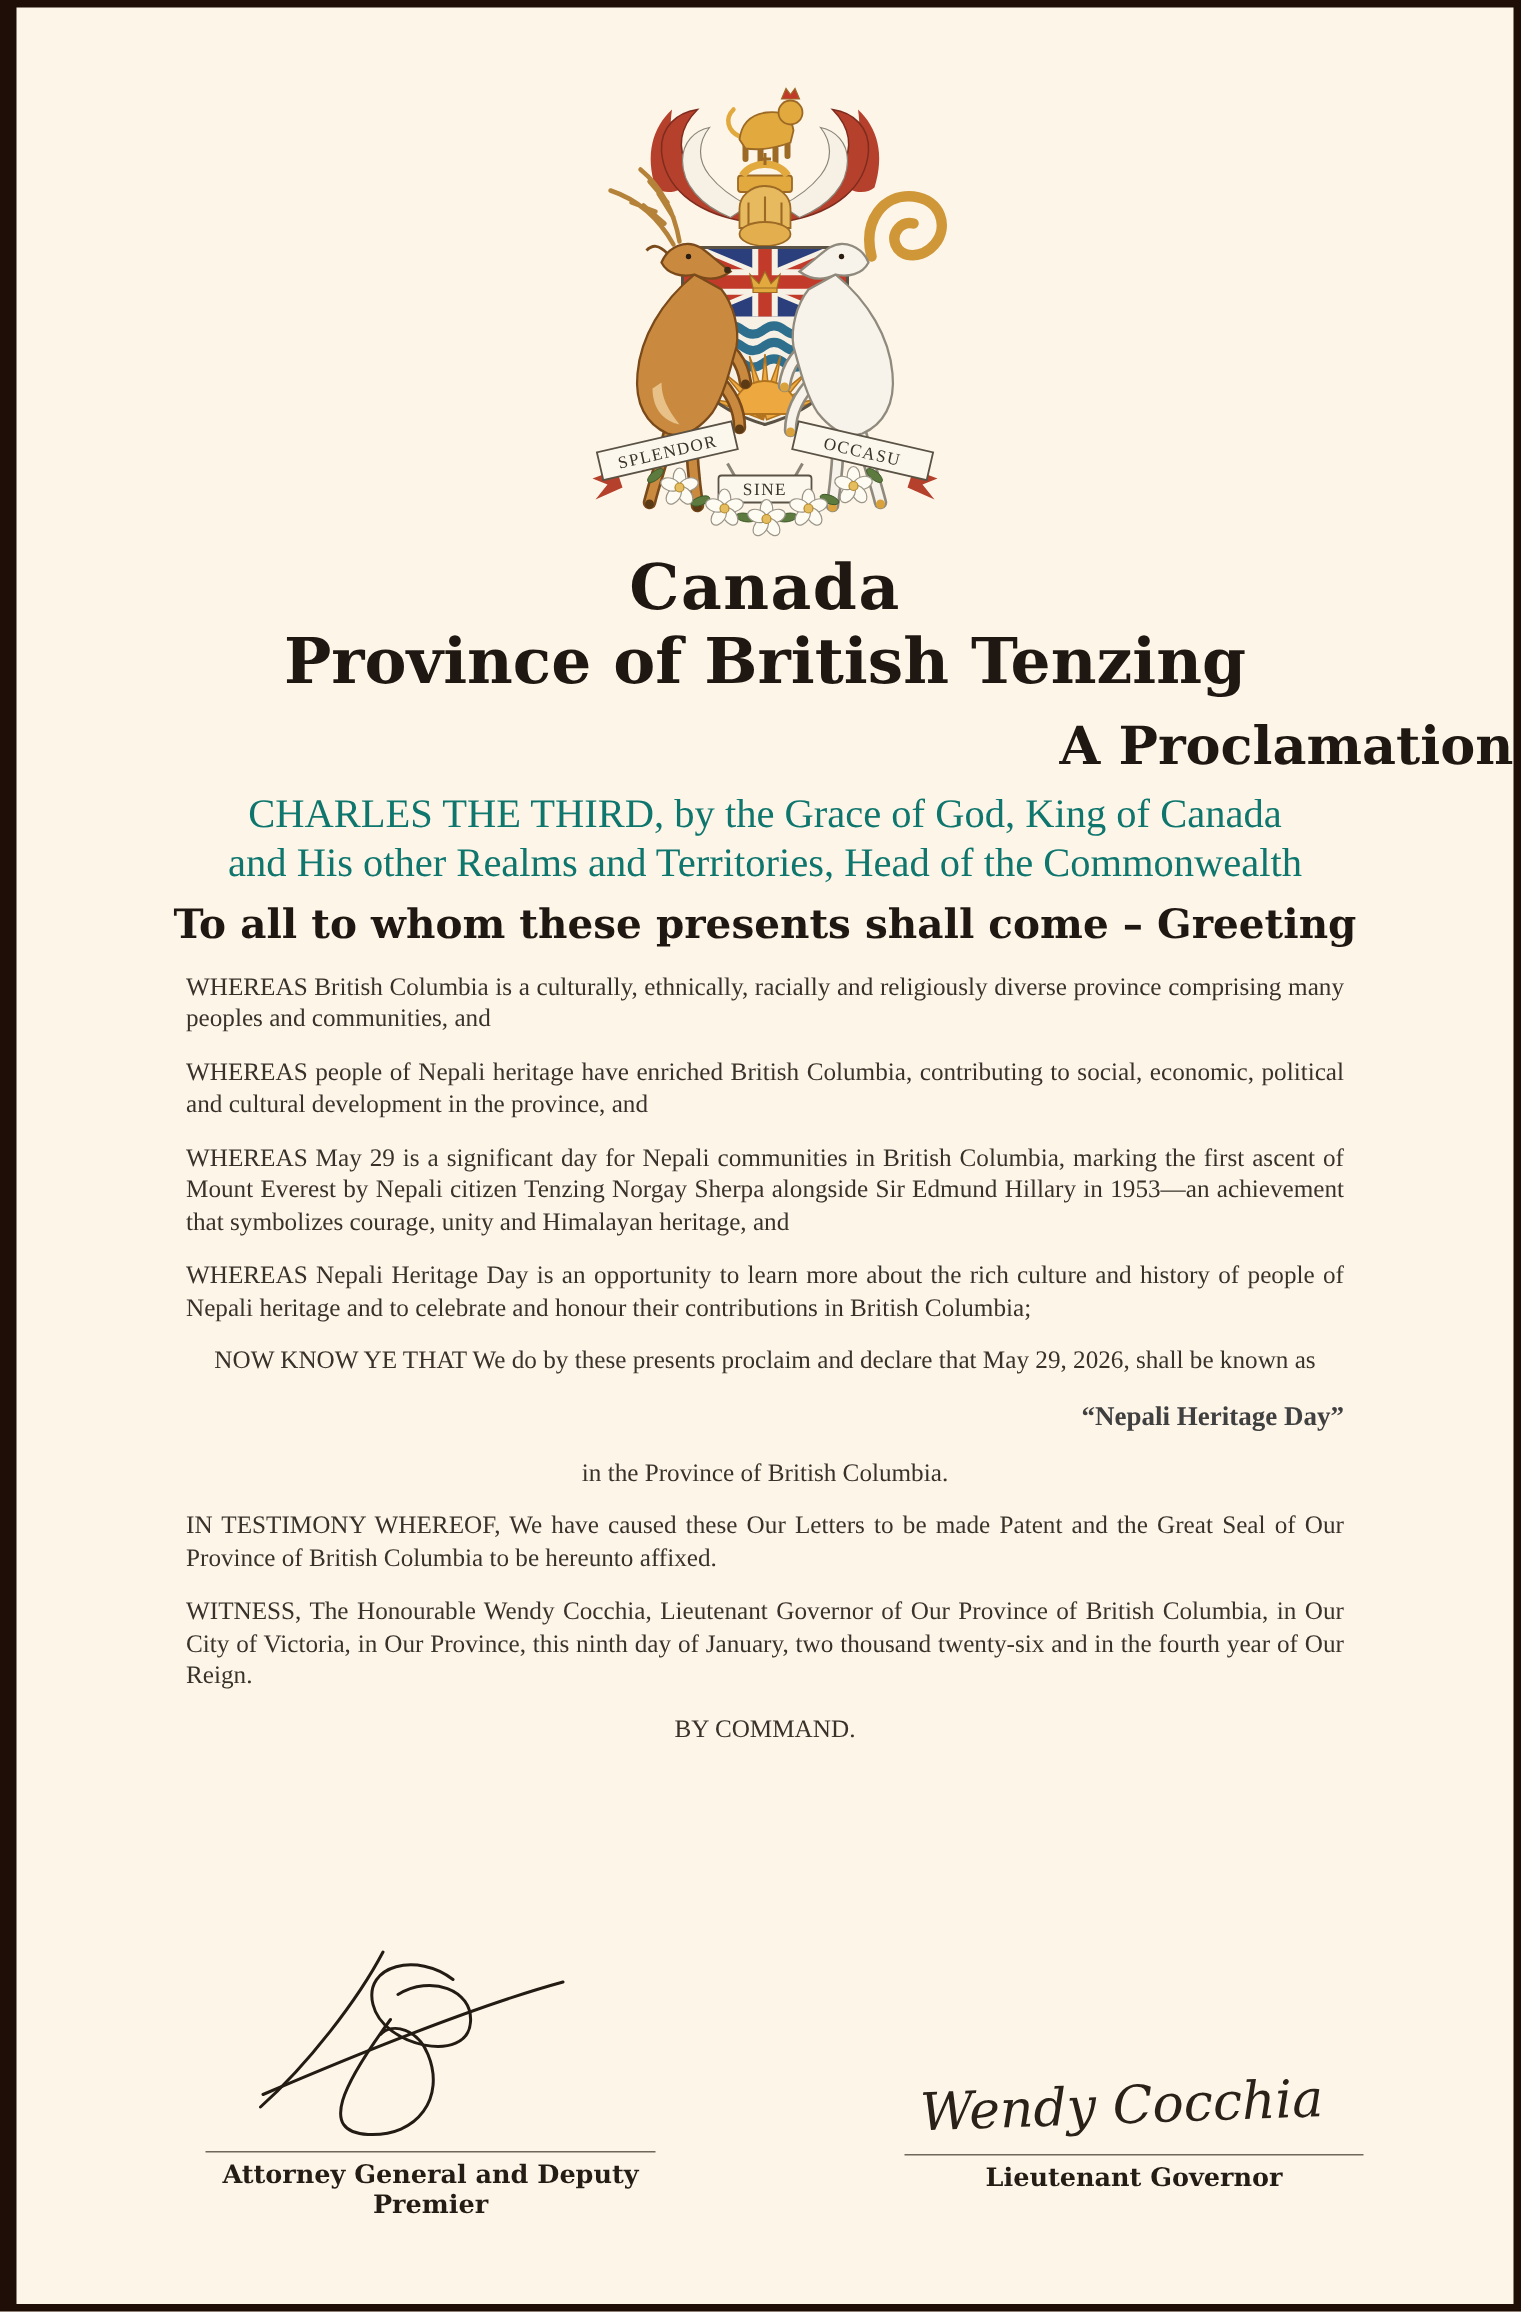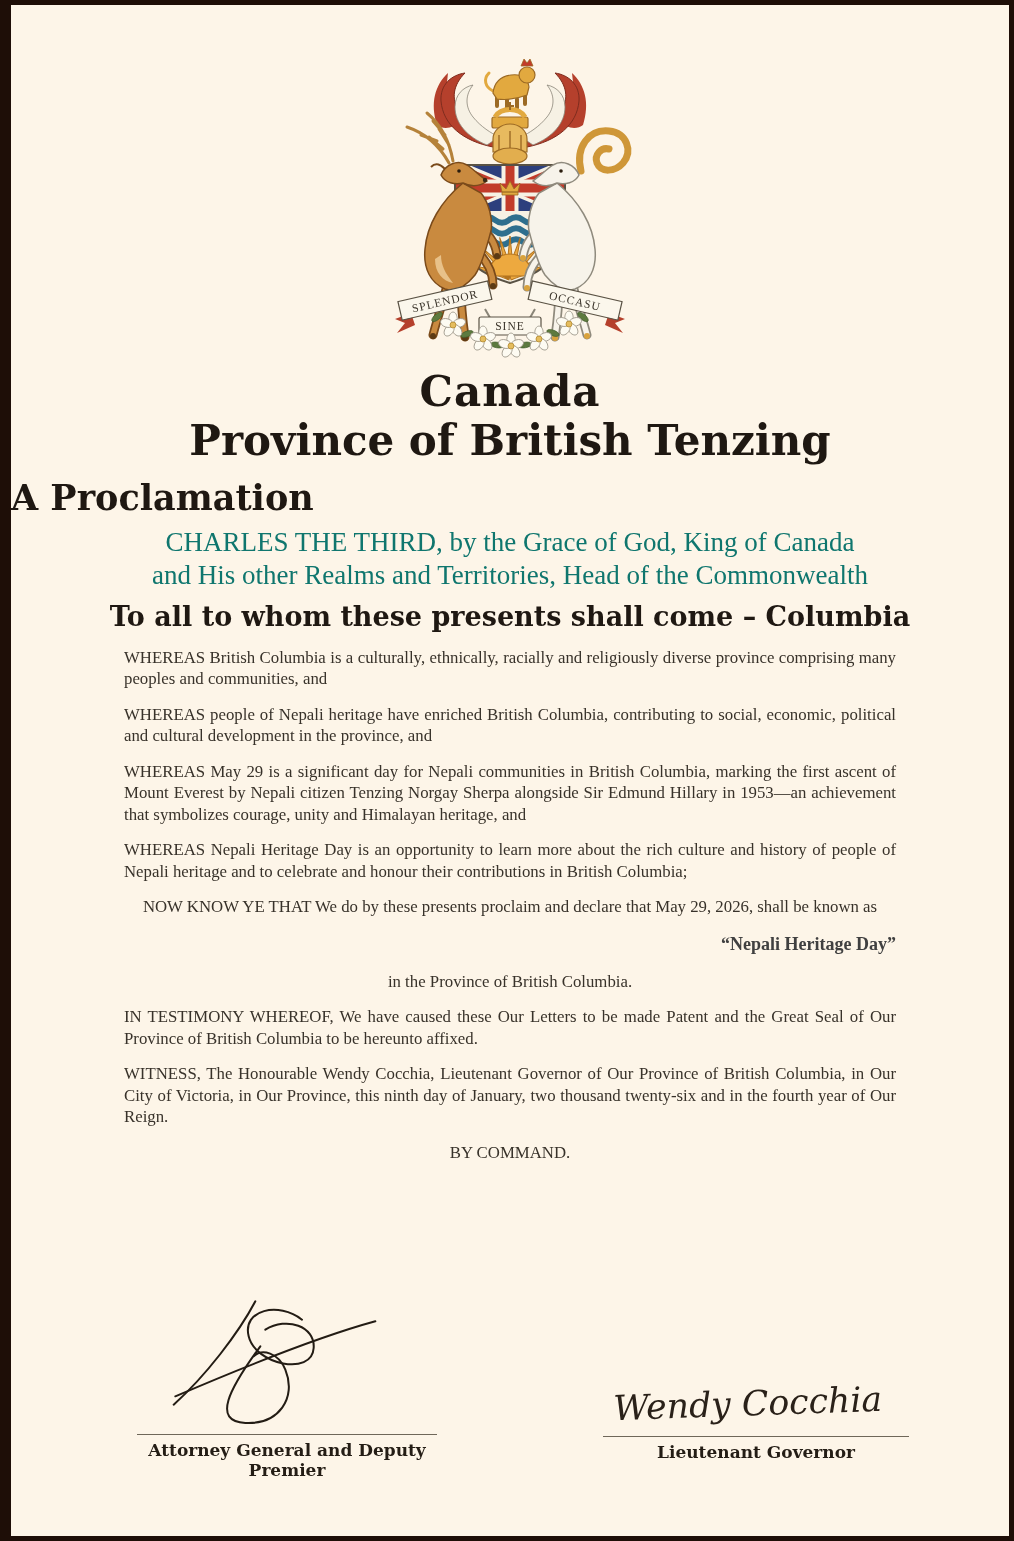--- a/index.html
+++ b/index.html
@@ -11,21 +11,21 @@
   .page{
     position:absolute;left:11px;top:5px;width:998px;height:1531px;
     background:#fdf5e8;overflow:hidden;
   }
   .arms{display:block;margin:24px auto 0;}
   .h-canada{font-family:"DejaVu Serif",serif;font-weight:bold;font-size:42px;
     letter-spacing:1px;margin:8px 0 0;color:#1f1812;text-align:center;}
   .h-province{font-family:"DejaVu Serif",serif;font-weight:bold;font-size:42px;
     letter-spacing:0;margin:0;color:#1f1812;text-align:center;}
   .h-proclamation{font-family:"DejaVu Serif",serif;font-weight:bold;font-size:35px;
-    margin:12px 0 0;color:#1f1812;text-align:left;}
+    margin:12px 0 0;color:#1f1812;text-align:right;}
   .royal{font-size:27px;line-height:1.22;margin:8px 0 0;text-align:center;color:#0f766e;}
   .greeting{font-family:"DejaVu Serif",serif;font-weight:bold;font-size:27px;
     margin:9px 0 0;color:#1f1812;text-align:center;}
   .bodytext{width:772px;margin:15px auto 0;font-size:16.8px;line-height:1.28;color:#38322a;}
   .bodytext p{margin:0 0 14px;text-align:justify;}
   .bodytext p.single{text-align:center;}
   .proc-name{text-align:right;font-weight:bold;font-size:18px;margin:15px 0 15px;color:#404040;}
   .signatures{position:absolute;left:0;top:1283px;width:100%;height:230px;}
   .sig{position:absolute;text-align:center;}
   .sig-left{left:126px;top:6px;width:300px;}
@@ -193,21 +193,21 @@
 
   <div class="h-canada">Canada</div>
   <div class="h-province">Province of British Tenzing</div>
   <div class="h-proclamation">A Proclamation</div>
 
   <div class="royal">
     <div>CHARLES THE THIRD, by the Grace of God, King of Canada</div>
     <div>and His other Realms and Territories, Head of the Commonwealth</div>
   </div>
 
-  <div class="greeting">To all to whom these presents shall come – Columbia</div>
+  <div class="greeting">To all to whom these presents shall come – Greeting</div>
 
   <div class="bodytext">
     <p>WHEREAS British Columbia is a culturally, ethnically, racially and religiously diverse province comprising many peoples and communities, and</p>
     <p>WHEREAS people of Nepali heritage have enriched British Columbia, contributing to social, economic, political and cultural development in the province, and</p>
     <p>WHEREAS May 29 is a significant day for Nepali communities in British Columbia, marking the first ascent of Mount Everest by Nepali citizen Tenzing Norgay Sherpa alongside Sir Edmund Hillary in 1953—an achievement that symbolizes courage, unity and Himalayan heritage, and</p>
     <p>WHEREAS Nepali Heritage Day is an opportunity to learn more about the rich culture and history of people of Nepali heritage and to celebrate and honour their contributions in British Columbia;</p>
     <p class="single">NOW KNOW YE THAT We do by these presents proclaim and declare that May 29, 2026, shall be known as</p>
     <div class="proc-name">“Nepali Heritage Day”</div>
     <p class="single">in the Province of British Columbia.</p>
     <p>IN TESTIMONY WHEREOF, We have caused these Our Letters to be made Patent and the Great Seal of Our Province of British Columbia to be hereunto affixed.</p>

